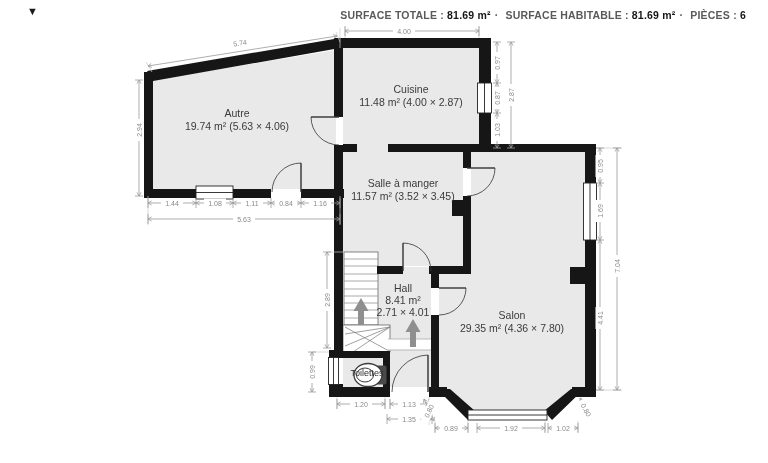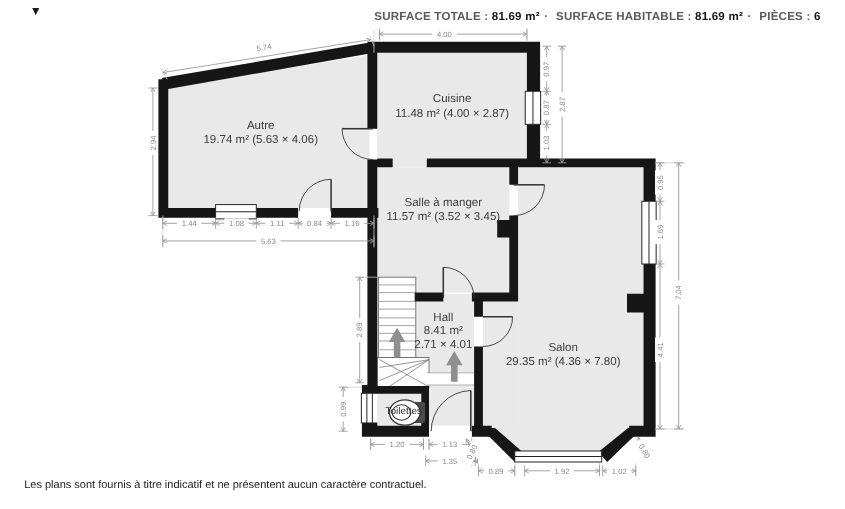--- a/index.html
+++ b/index.html
@@ -311,15 +311,14 @@
     <div class="hdr-stats">
       <span>SURFACE TOTALE :</span>
       <b>81.69 m²</b><span class="dot">·</span>
       <span>SURFACE HABITABLE :</span>
       <b>81.69 m²</b><span class="dot">·</span>
       <span>PIÈCES :</span>
       <b>6</b>
     </div>
   </div>
 
-  <div class="ftr">Les plans sont fournis à titre indicatif et ne présentent aucun caractère contractuel.</div>
 
 </div>
 
 </body></html>

